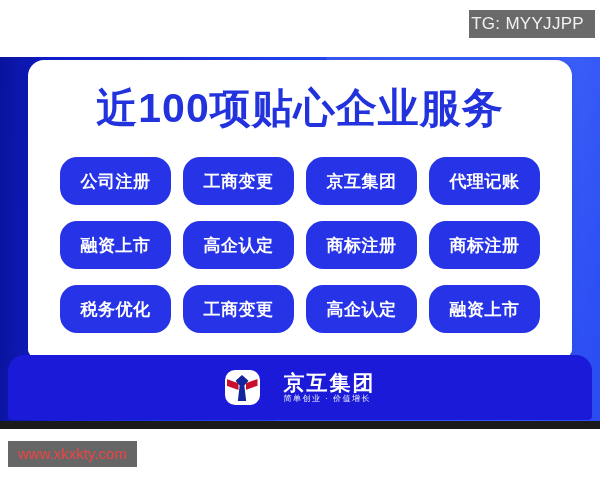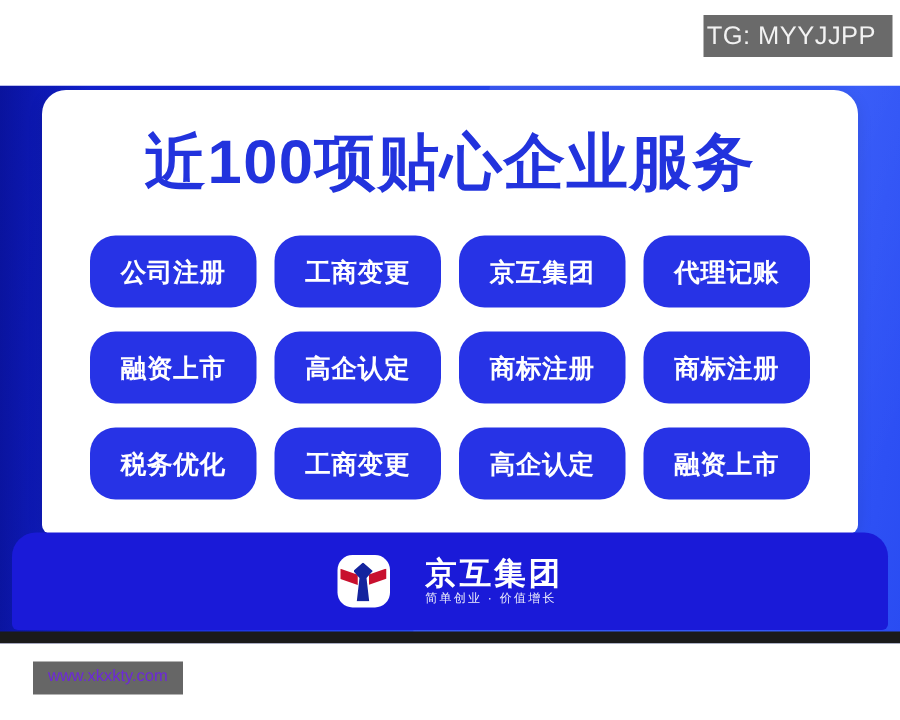--- a/index.html
+++ b/index.html
@@ -217,27 +217,26 @@
     width: 600px;
     height: 51px;
     background: #ffffff;
     z-index: 20;
   }
   #site-watermark {
     position: absolute;
     left: 8px;
     top: 441px;
     background: rgba(85,85,85,0.90);
-    color: #6d28d9;
-    font-size: 11px;
+    color: #ef4444;
+    font-size: 15px;
     padding: 5px 10px 6px 10px;
     line-height: 1;
     z-index: 25;
     white-space: nowrap;
-    margin-left: 14px;
   }
 </style>
 </head>
 <body>
 
 <div id="top-band"></div>
 <div id="tg-watermark">TG: MYYJJPP</div>
 
 <div id="poster">
   <div id="poster-dark-left"></div>

